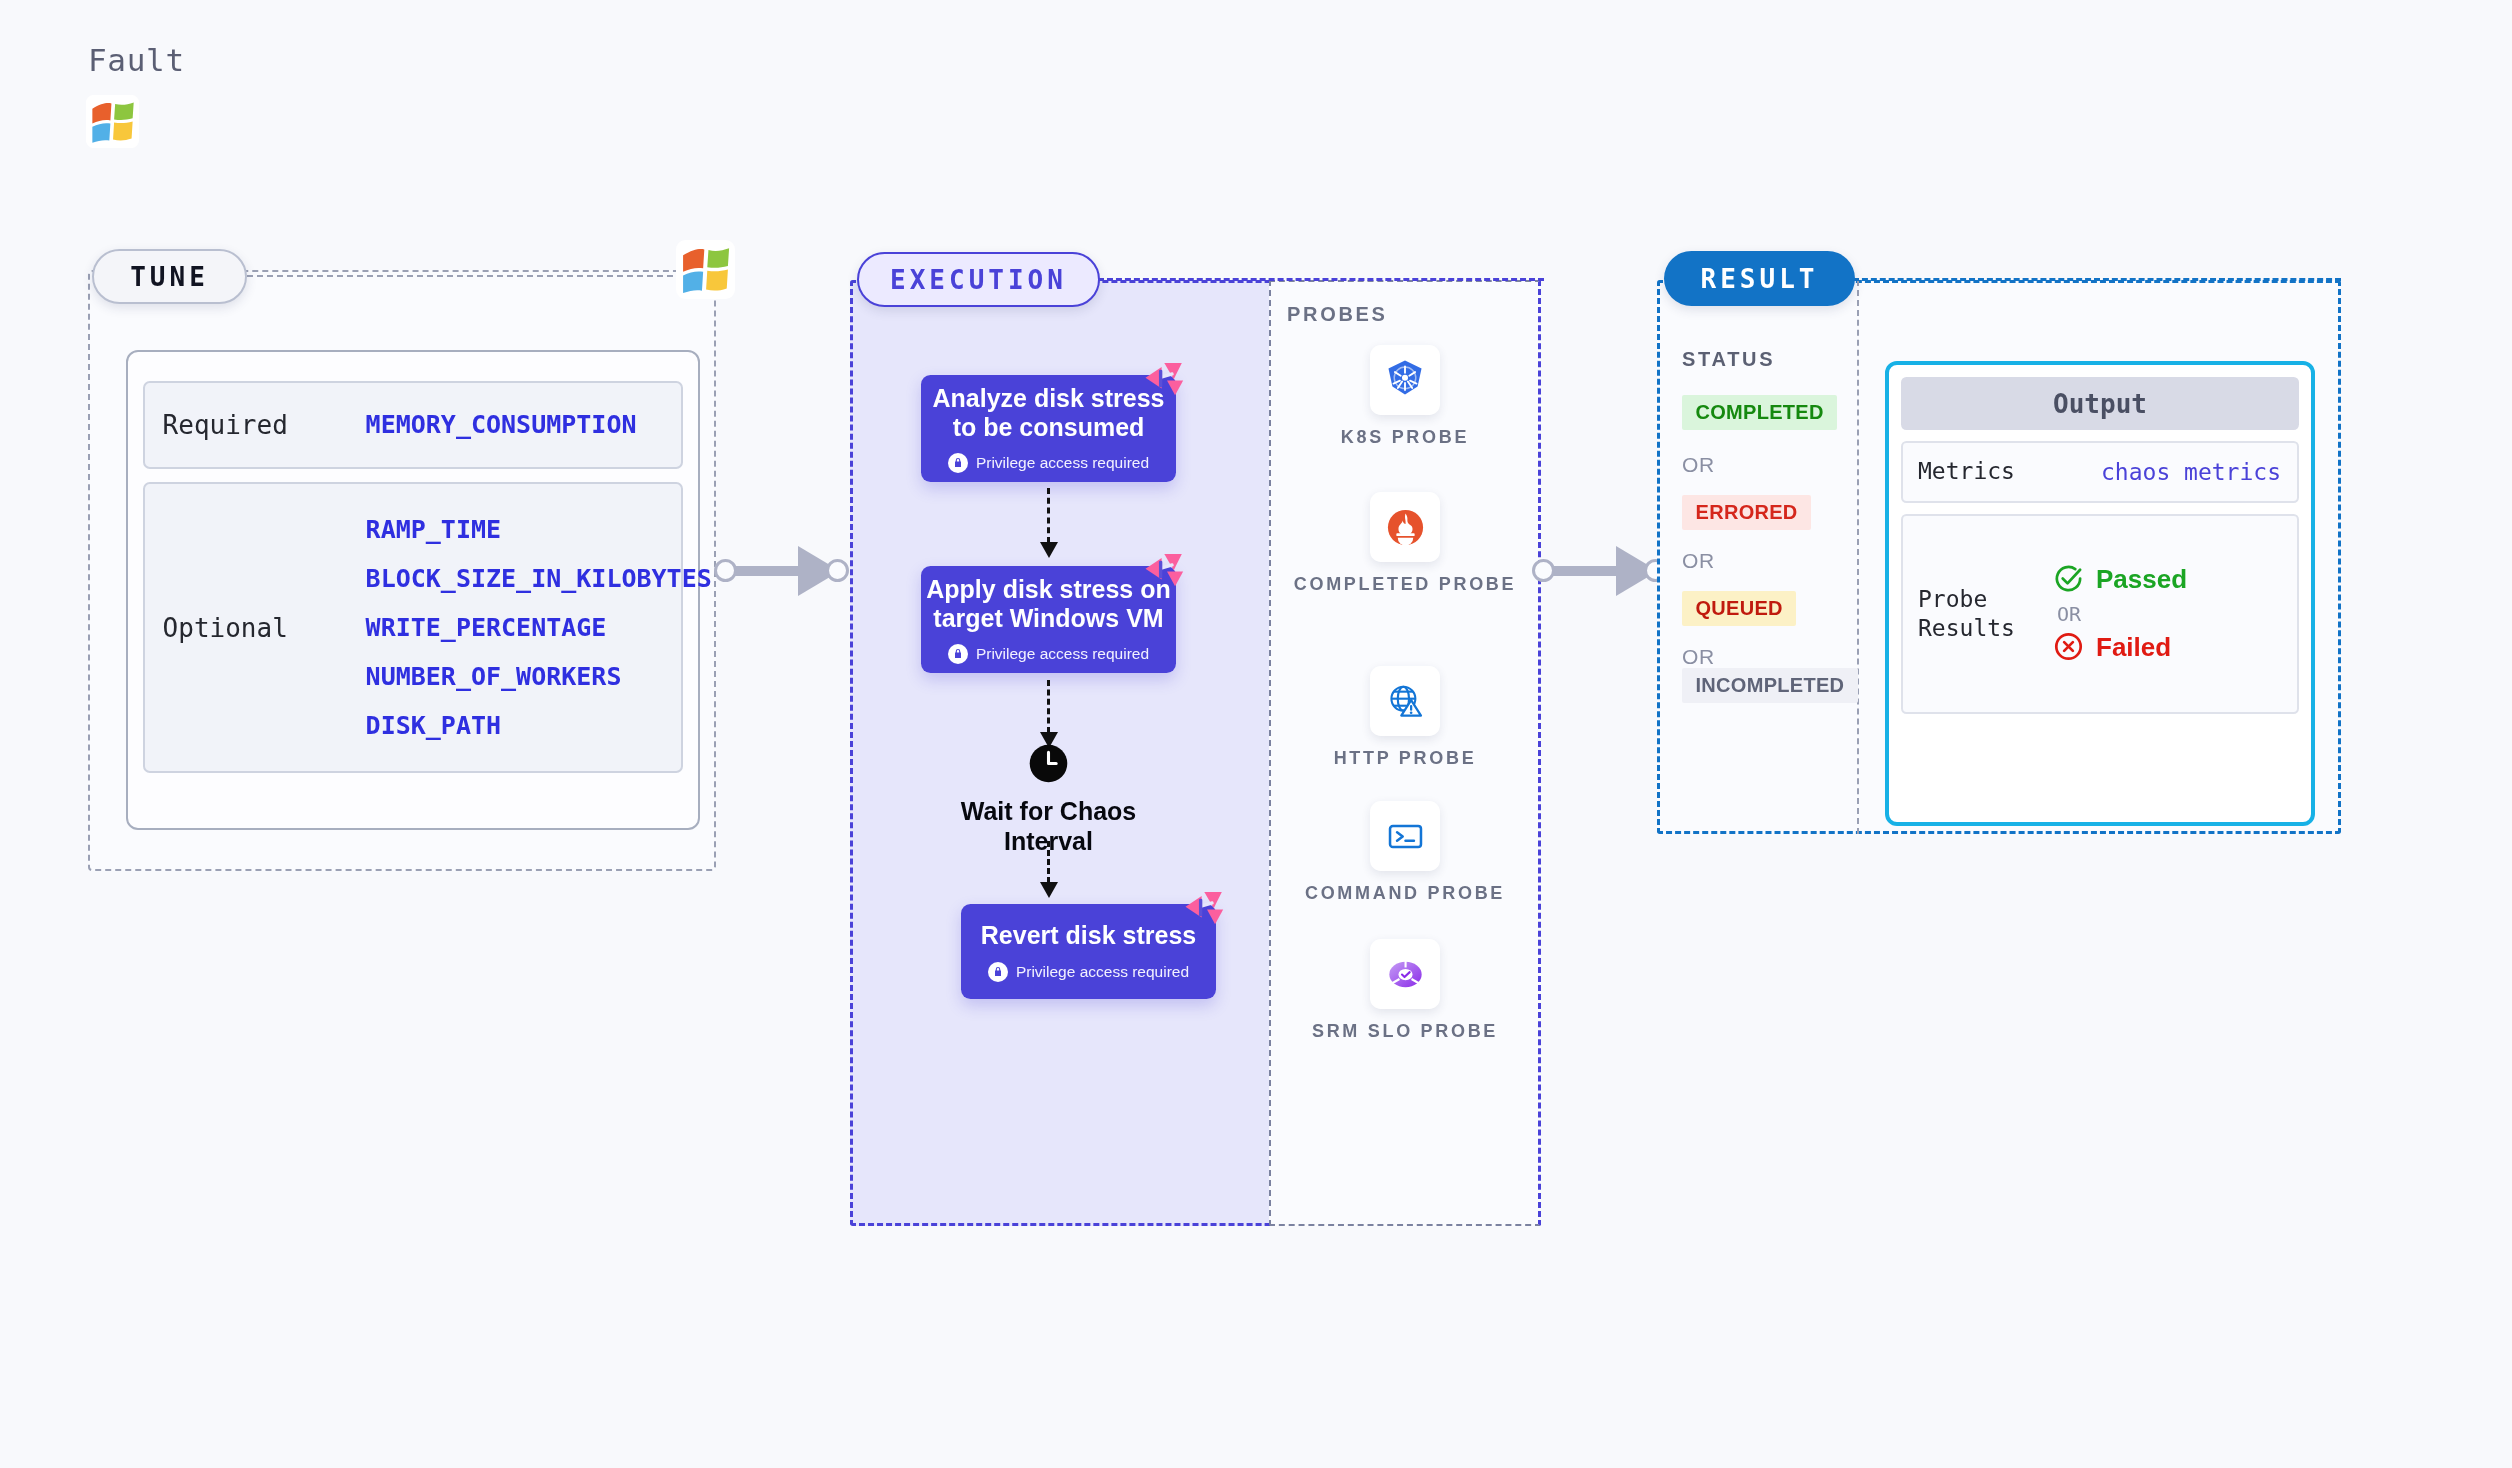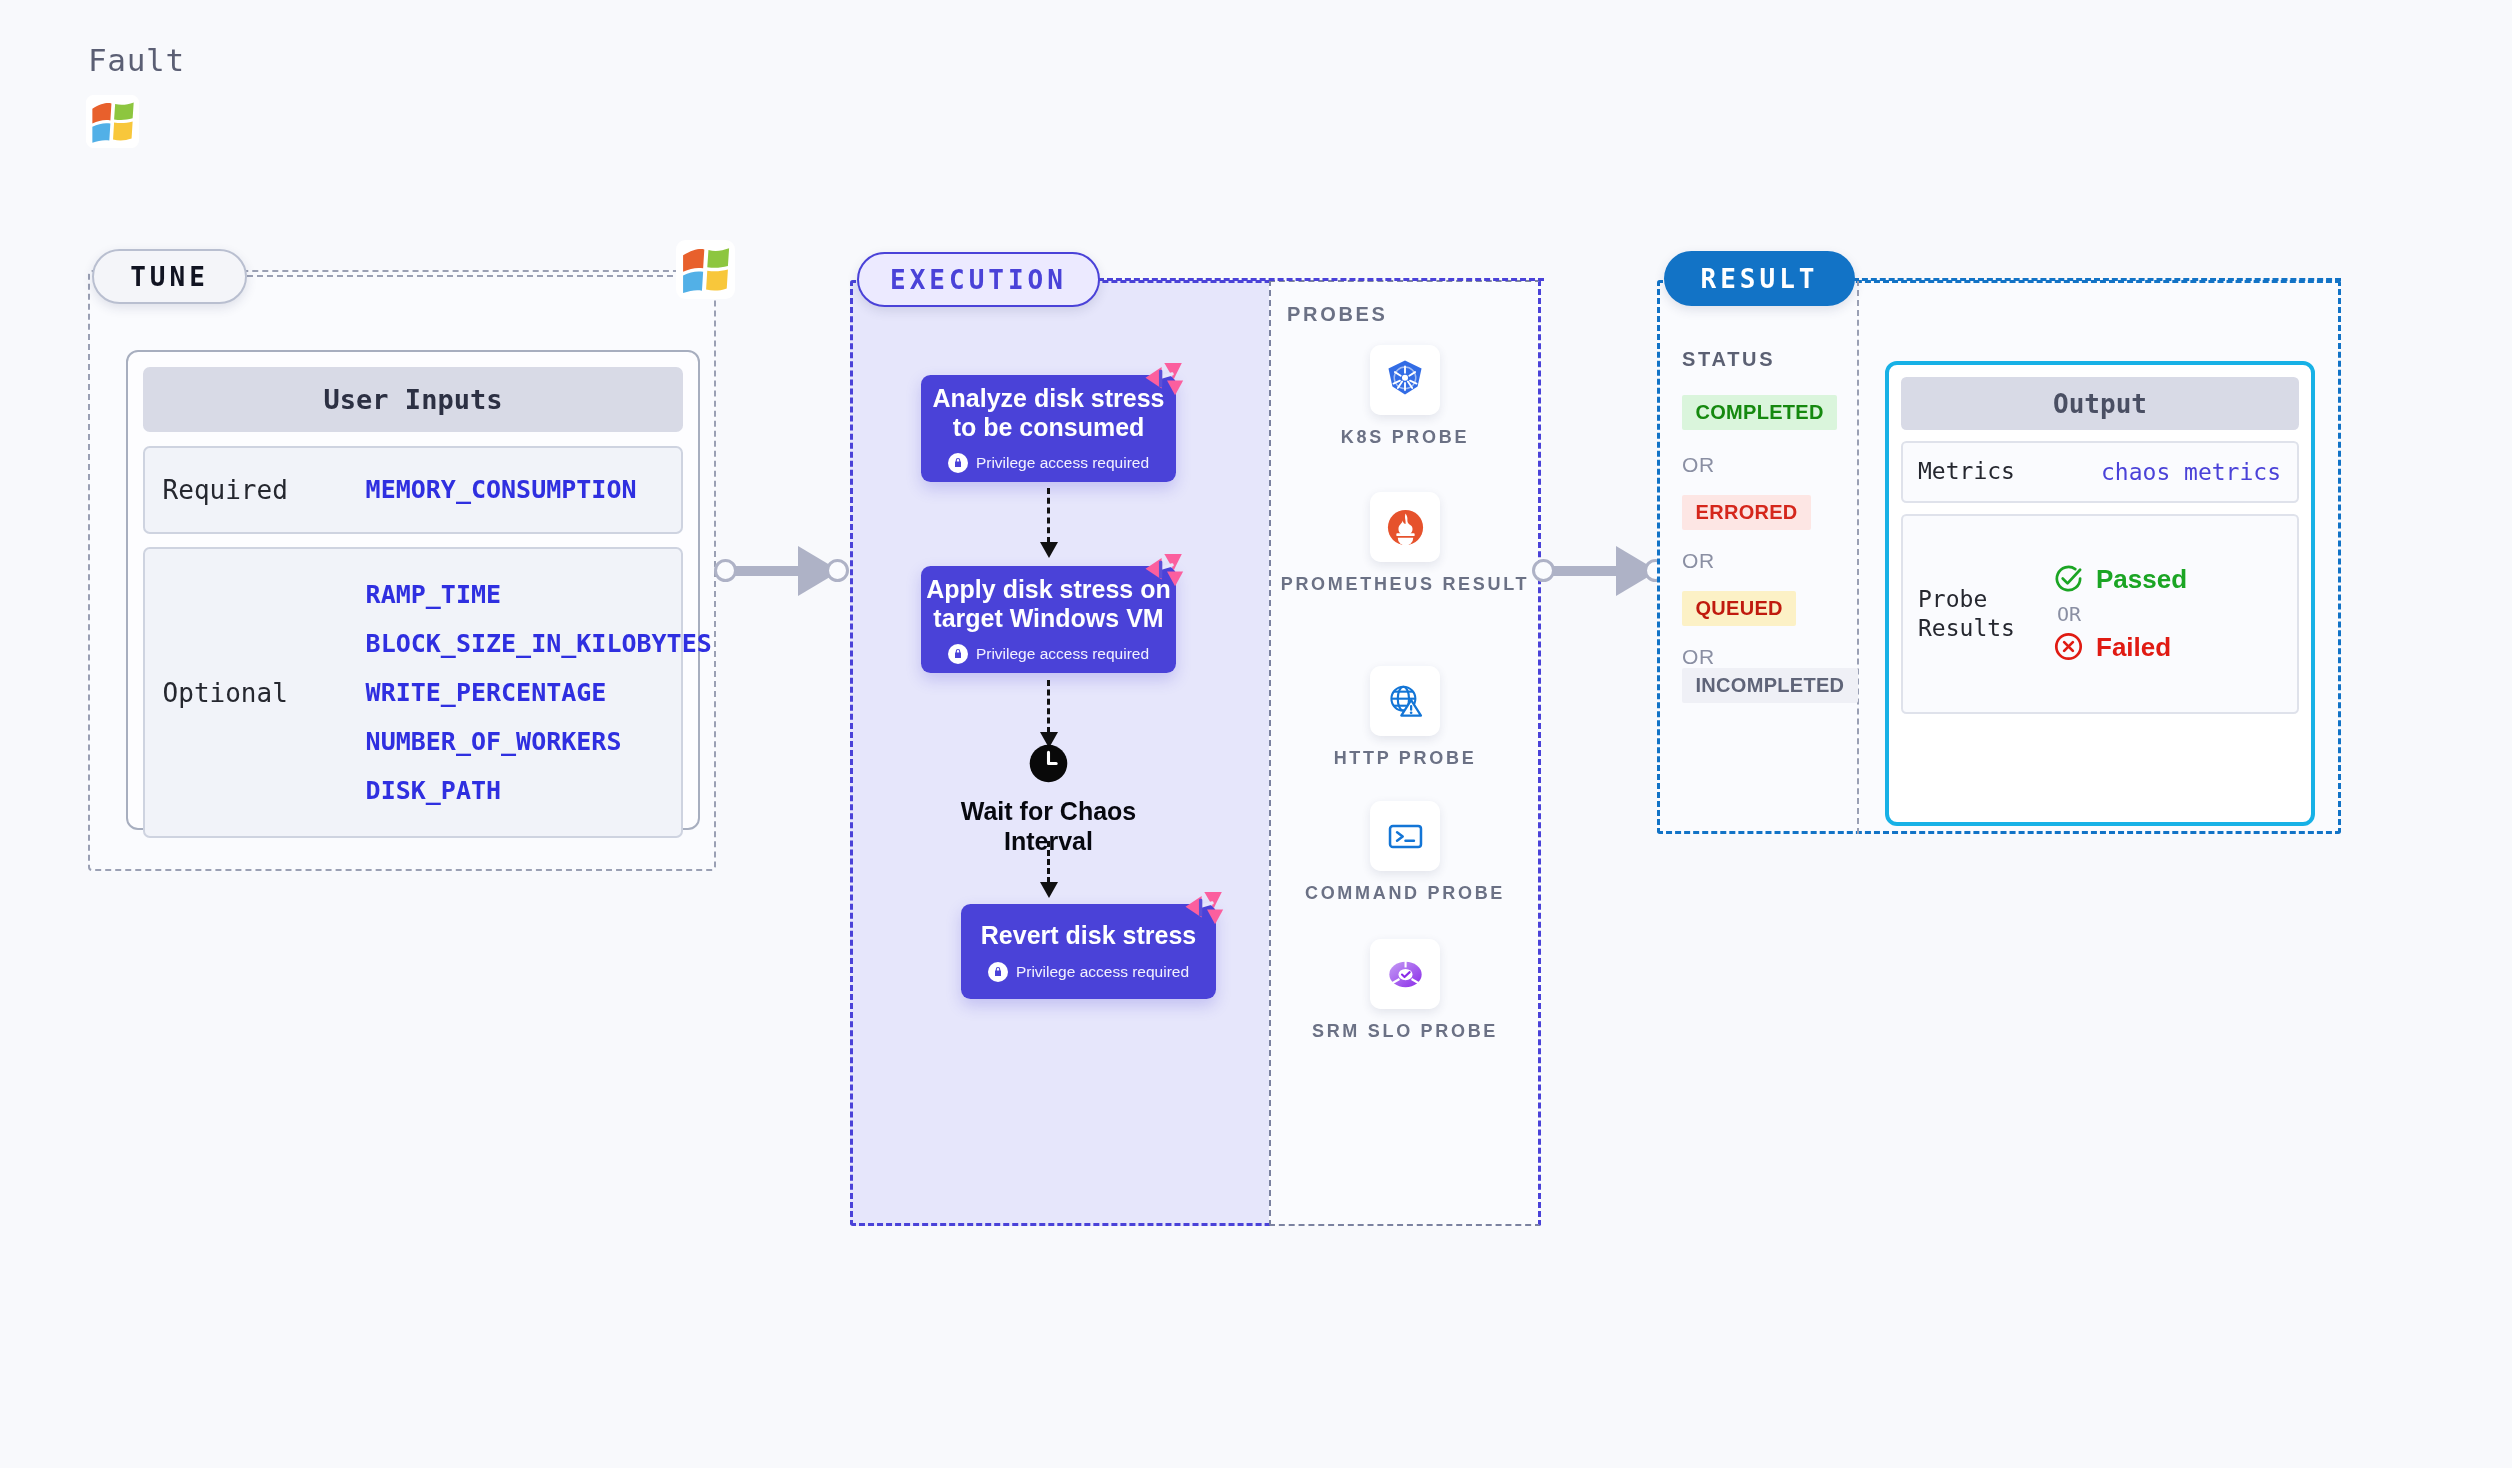--- a/index.html
+++ b/index.html
@@ -311,21 +311,20 @@
     <svg width="59" height="59" viewBox="0 0 100 100">
       <rect width="100" height="100" rx="16" fill="#ffffff"></rect>
       <path d="M12 26 C28 16 40 14 48 16 L46 48 C36 46 24 48 12 54 Z" fill="#e8602c"></path>
       <path d="M55 17 C68 20 78 18 90 14 L88 44 C76 47 66 48 53 46 Z" fill="#8dc63f"></path>
       <path d="M12 60 C24 54 36 52 46 54 L44 86 C34 84 24 86 12 90 Z" fill="#52b0e7"></path>
       <path d="M53 52 C66 54 76 53 88 50 L86 82 C74 86 64 87 51 84 Z" fill="#f8c73b"></path>
     </svg>
   </div>
 
   <div class="inputs-card">
-    <div class="inputs-head">User Inputs</div>
     <div class="inputs-row" id="row-required">
       <div class="lbl">Required</div>
       <div class="vals">
         <span>MEMORY_CONSUMPTION</span>
       </div>
     </div>
     <div class="inputs-row" id="row-optional">
       <div class="lbl">Optional</div>
       <div class="vals">
         <span>RAMP_TIME</span>
@@ -455,21 +454,21 @@
 
   <div class="probe-item" style="top:492px">
     <div class="probe-tile">
       <svg width="45" height="45" viewBox="0 0 64 64">
         <circle cx="32" cy="32" r="25" fill="#e6522c"></circle>
         <path d="M32 12 c5 7 1 10 4 14 c2 3 6 3 6 8 c0 6-5 9-10 9 s-10-3-10-9 c0-6 5-7 6-12 c1 5 4 5 4 5 c1-6-2-8 0-15z" fill="#fff"></path>
         <rect x="19" y="40" width="26" height="4.2" rx="1.2" fill="#fff"></rect>
         <path d="M21 46.5 h22 a11 11 0 0 1 -22 0z" fill="#fff"></path>
       </svg>
     </div>
-    <div class="probe-name">PROMETHEUS RESULT</div>
+    <div class="probe-name">COMPLETED PROBE</div>
   </div>
 
   <div class="probe-item" style="top:666px">
     <div class="probe-tile">
       <svg width="45" height="45" viewBox="0 0 64 64">
         <g stroke="#1375d6" stroke-width="3" fill="none">
           <circle cx="29" cy="28" r="17"></circle>
           <ellipse cx="29" cy="28" rx="8" ry="17"></ellipse>
           <path d="M12 28 h34"></path>
             <path d="M15 18 h28"></path>

